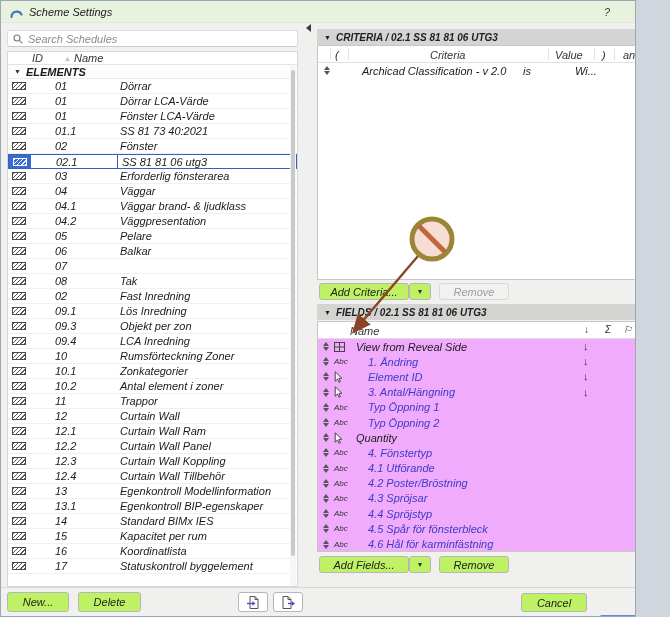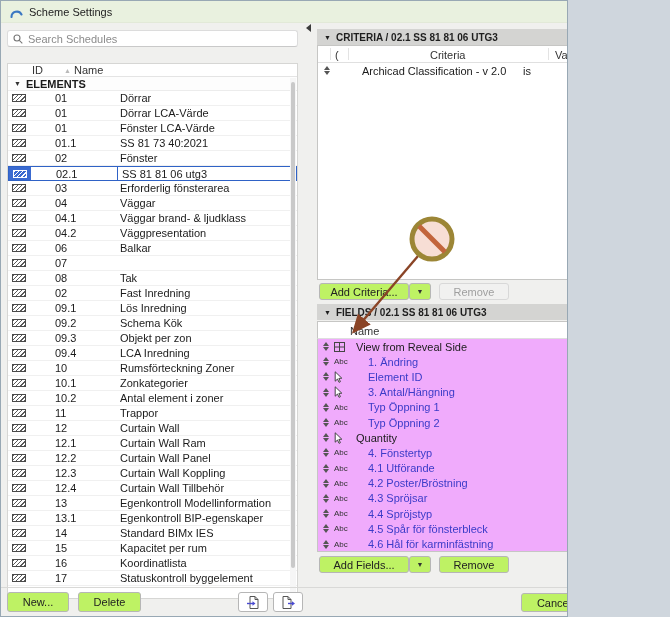--- a/index.html
+++ b/index.html
@@ -1,34 +1,34 @@
 <!DOCTYPE html>
 <html><head>
 <meta charset="utf-8">
 <style>
   html,body{margin:0;padding:0;background:#cfd6dd;}
   *{box-sizing:border-box;}
   .window{
-    position:relative;width:568px;height:617px;background:#f0f0ee;
+    position:relative;width:636px;height:617px;background:#f0f0ee;
     border:1px solid #98a8b4;font-family:"Liberation Sans",sans-serif;
-    font-size:11px;color:#1b1b1b;overflow:hidden;
+    font-size:11px;color:#1b1b1b;overflow:hidden;font-style:italic;
   }
   
   .titlebar{position:absolute;left:0;top:0;width:670px;height:22px;background:#e9f1df;
     display:flex;align-items:center;padding:0 9px;gap:6px;border-bottom:1px solid #e2e9d8;}
   .titlebar .ttl{font-size:11px;color:#222;}
   .tb-btn{position:absolute;top:2px;width:18px;height:18px;display:flex;align-items:center;justify-content:center;color:#444;cursor:default;}
   .tb-help{right:55px;}
   .tb-close{right:8px;font-size:12px;}
   
   .search{position:absolute;left:6px;top:29px;width:291px;height:17px;background:#fff;
     border:1px solid #dcdcdc;border-bottom:1px solid #c9c9c9;border-radius:3px;
     display:flex;align-items:center;padding:0 5px;gap:5px;color:#8b8b8b;}
   .leftbox{position:absolute;left:6px;top:50px;width:291px;height:536px;background:#fff;
-    border:1px solid #d6d6d4;overflow:hidden;margin-top:12px;}
+    border:1px solid #d6d6d4;overflow:hidden;}
   .colhead{height:13px;display:flex;align-items:center;border-bottom:1px solid #e4e4e4;color:#333;}
   .colhead .cid{margin-left:24px;width:32px;}
   .colhead .sorttri{color:#b9b9b9;font-size:7px;margin-right:3px;}
   .grouphead{height:14px;display:flex;align-items:center;gap:5px;padding-left:6px;font-weight:bold;border-bottom:1px solid #ececec;background:#fdfdfd;}
   .grouphead .tri{font-size:7px;color:#333;}
   .lrow{height:15px;display:flex;align-items:center;border-bottom:1px solid #f0f0f0;gap:25px;}
   .iconcell{width:22px;height:100%;display:flex;align-items:center;justify-content:center;flex:none;}
   .hatch{width:14px;height:8px;border:1px solid #4a4a4a;
     background:repeating-linear-gradient(135deg,#5a5a5a 0 1px,#fff 1px 3px);}
   .lid{width:36px;flex:none;}
@@ -194,20 +194,27 @@
   </div>
 
   <div class="lrow">
     <span class="iconcell">
             <span class="hatch"></span>
           </span>
     <span class="lid">04.2</span>
     <span class="lname">Väggpresentation</span>
   </div>
 
+  <div class="lrow">
+    <span class="iconcell">
+            <span class="hatch"></span>
+          </span>
+    <span class="lid">05</span>
+    <span class="lname">Pelare</span>
+  </div>
 
   <div class="lrow">
     <span class="iconcell">
             <span class="hatch"></span>
           </span>
     <span class="lid">06</span>
     <span class="lname">Balkar</span>
   </div>
 
   <div class="lrow">
@@ -234,27 +241,20 @@
   </div>
 
   <div class="lrow">
     <span class="iconcell">
             <span class="hatch"></span>
           </span>
     <span class="lid">09.1</span>
     <span class="lname">Lös Inredning</span>
   </div>
 
-  <div class="lrow">
-    <span class="iconcell">
-            <span class="hatch"></span>
-          </span>
-    <span class="lid">09.2</span>
-    <span class="lname">Schema Kök</span>
-  </div>
 
   <div class="lrow">
     <span class="iconcell">
             <span class="hatch"></span>
           </span>
     <span class="lid">09.3</span>
     <span class="lname">Objekt per zon</span>
   </div>
 
   <div class="lrow">

